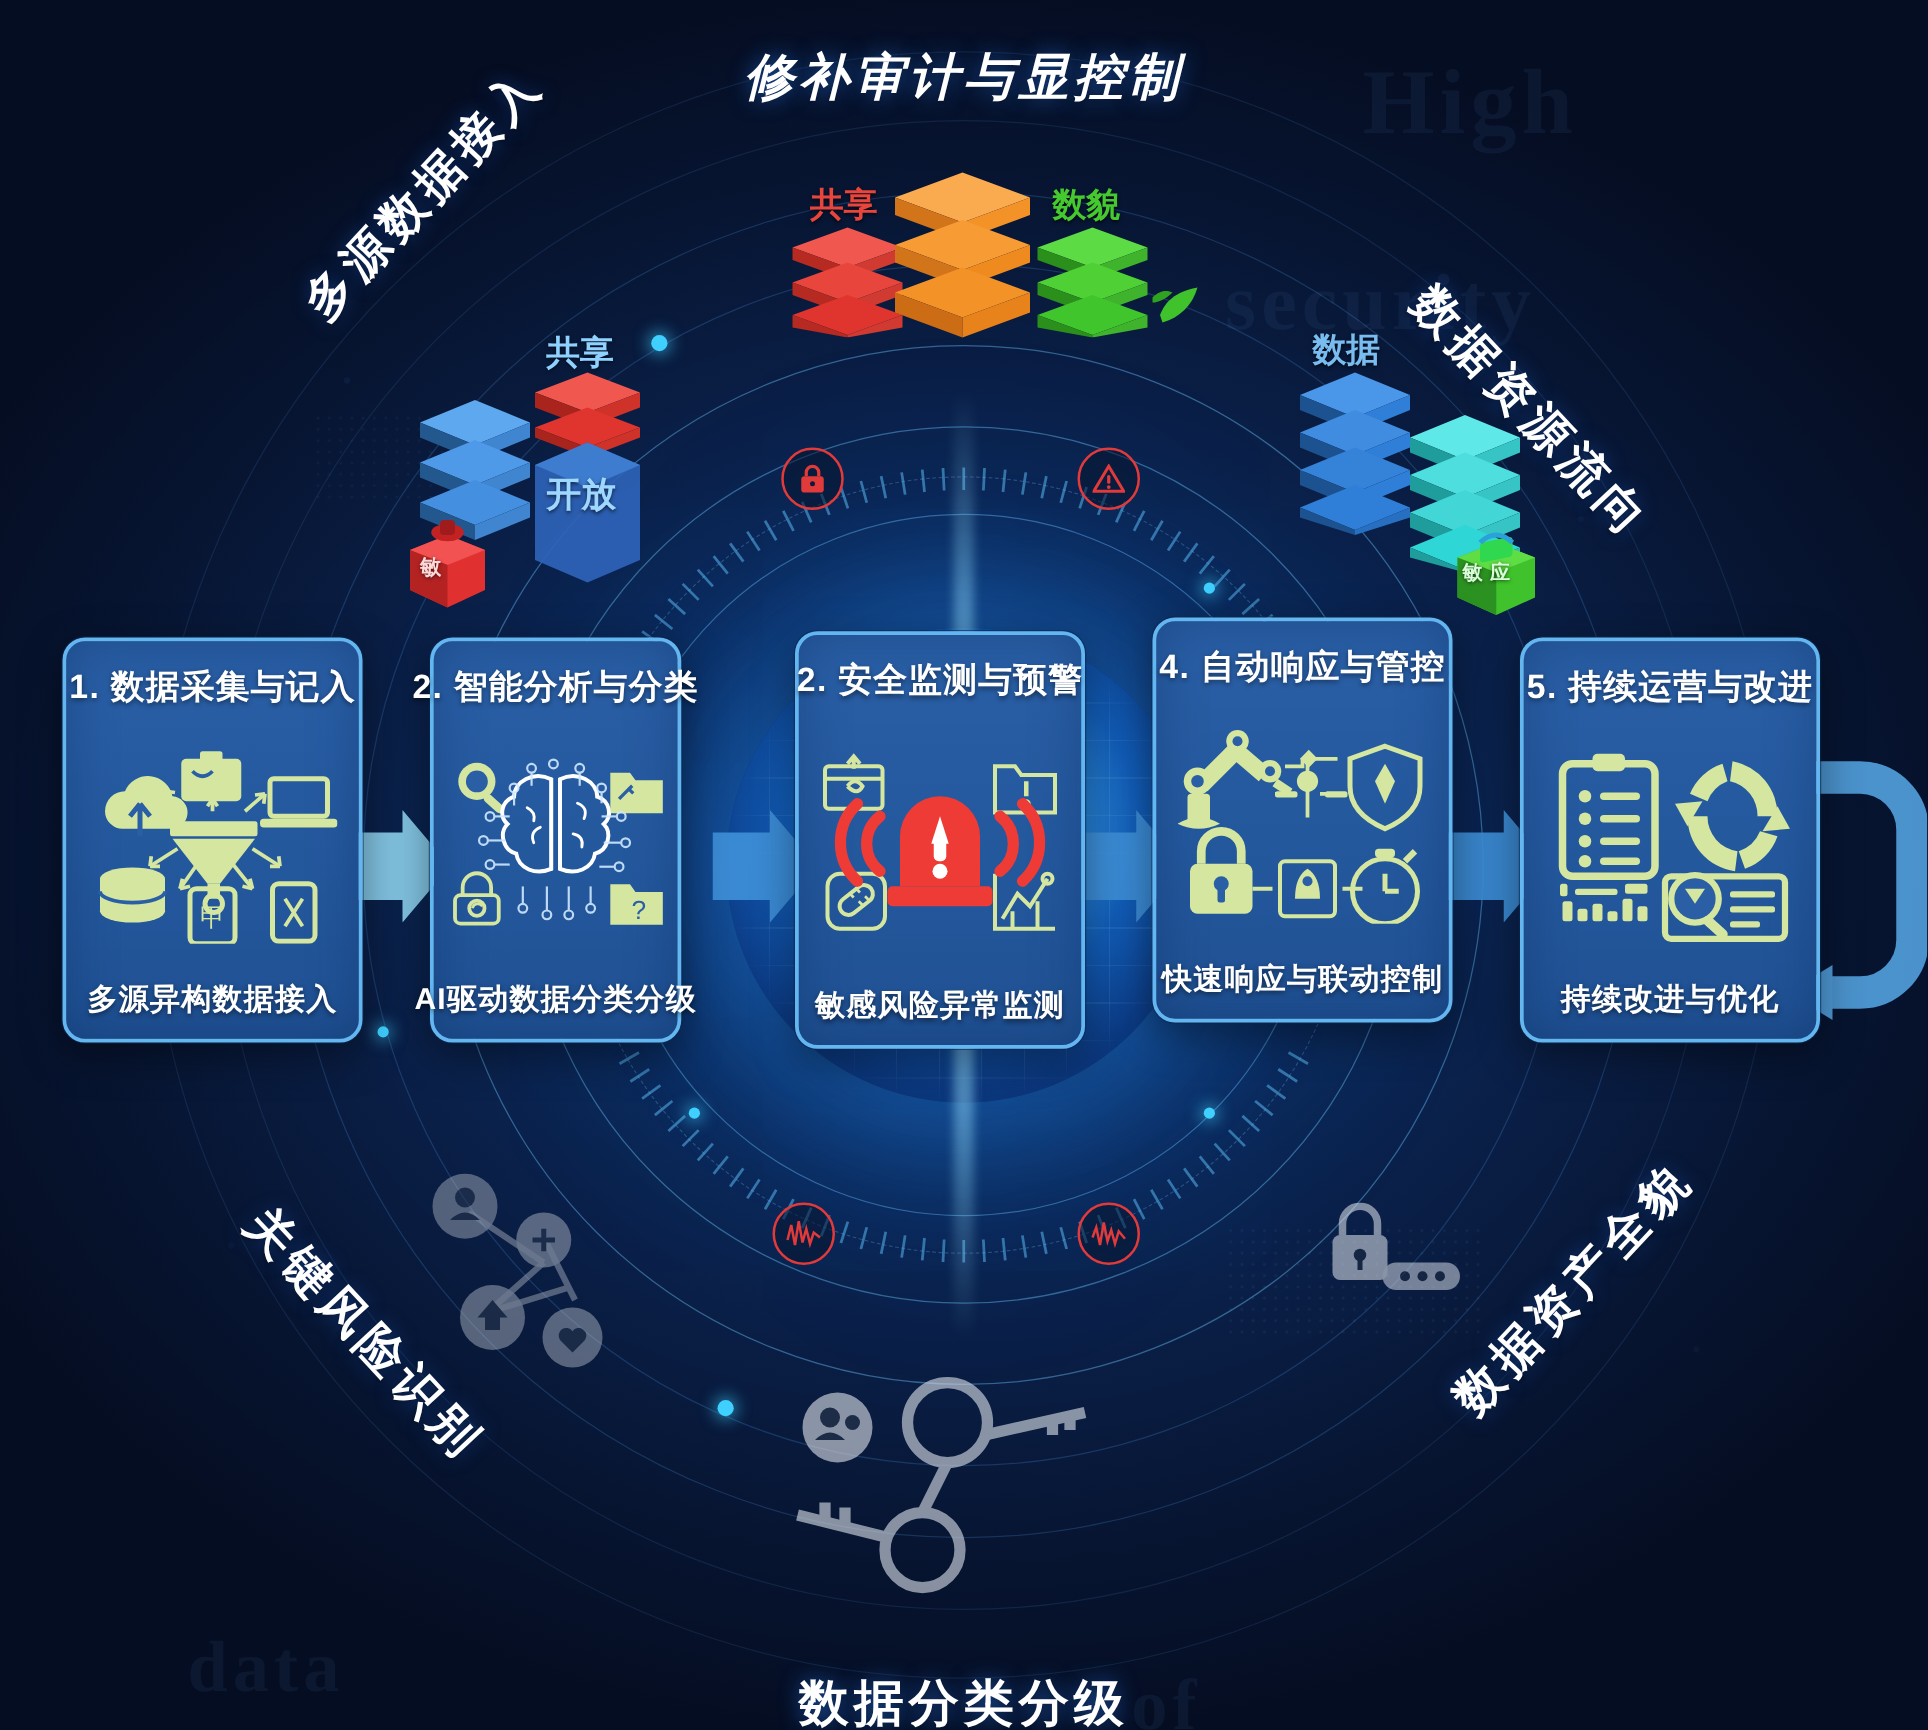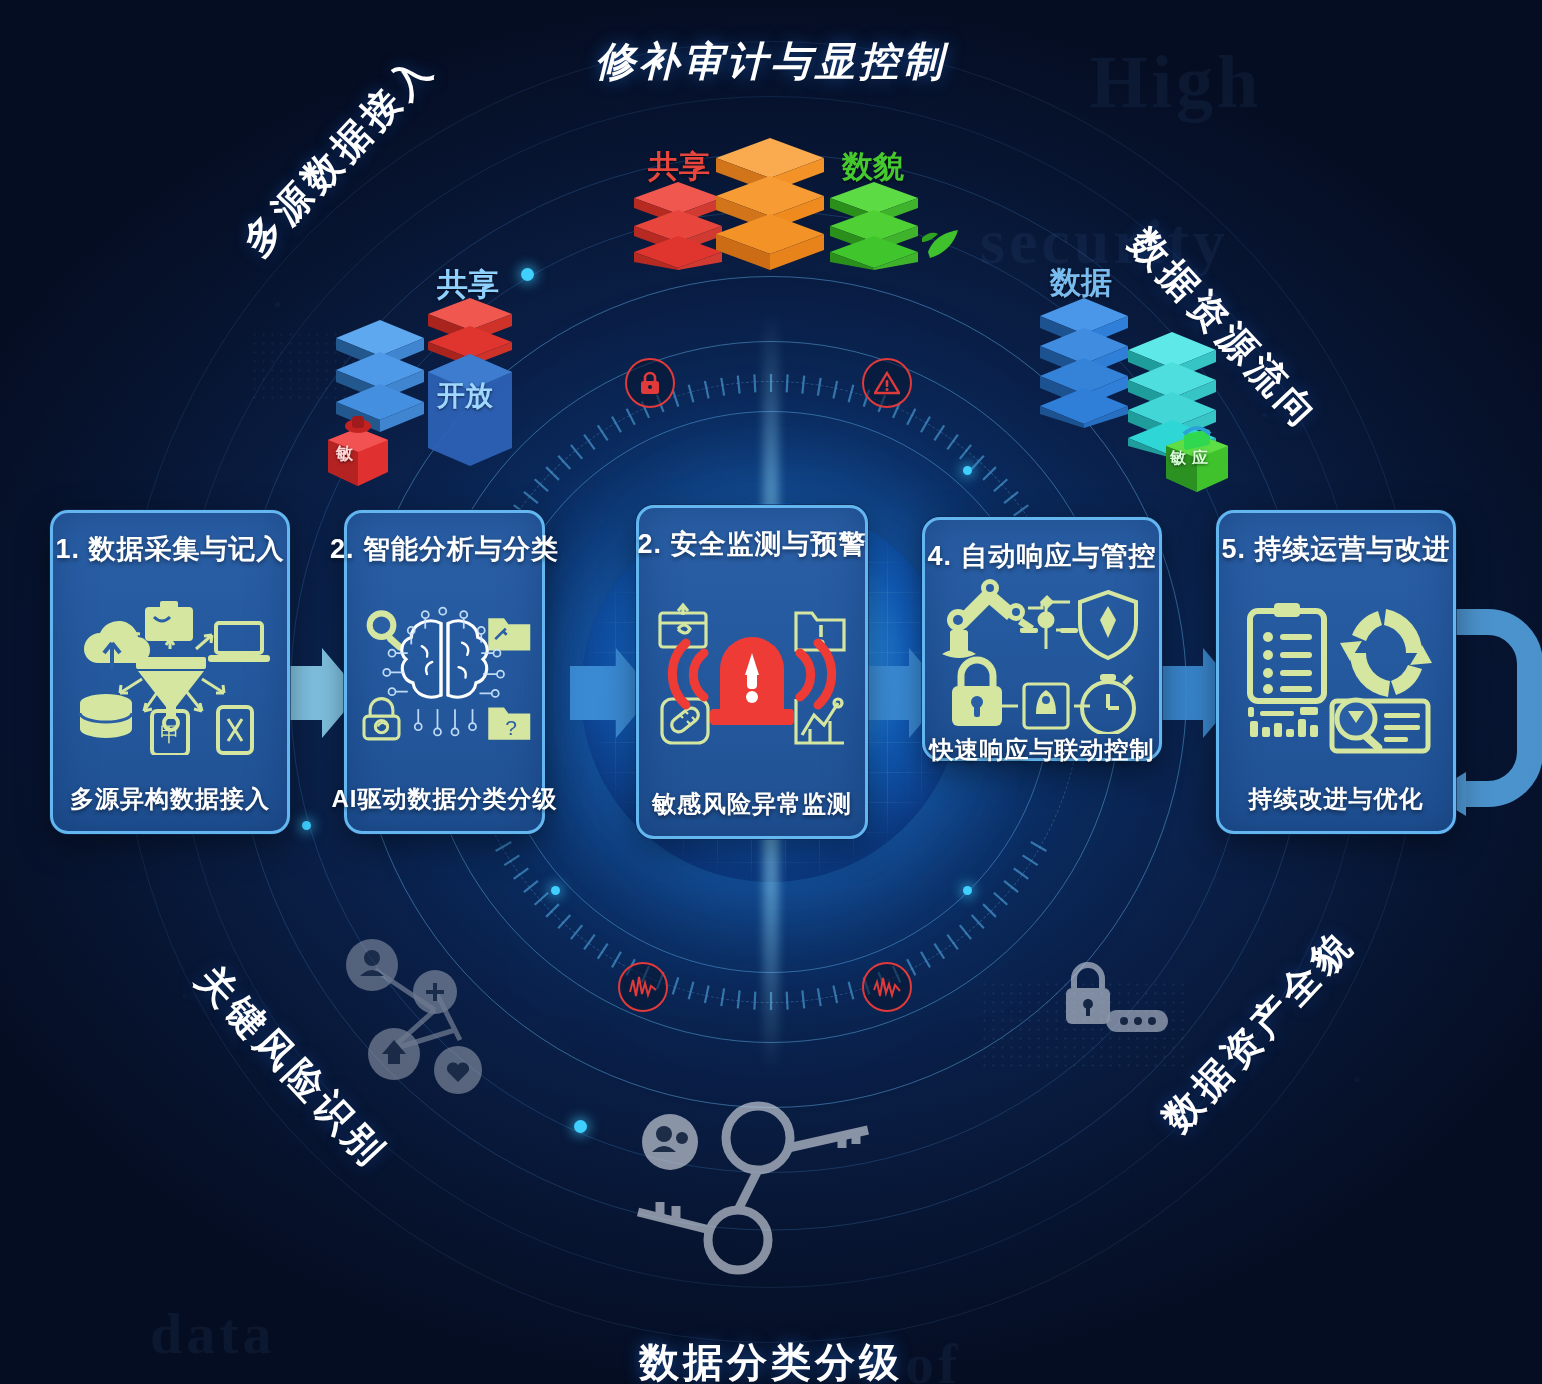--- a/index.html
+++ b/index.html
@@ -93,21 +93,21 @@
     position:absolute;left:0;right:0;text-align:center;color:#fff;
     font-size:40px;font-weight:700;letter-spacing:4px;
     text-shadow:0 0 16px rgba(30,90,180,.85),0 2px 6px rgba(0,0,0,.55);
   }
   .title-top{top:34px;font-style:italic;}
   .title-bottom{top:1288px;margin-top:47px;}
 
   
   .stack{position:absolute;}
   .stack-label{
-    position:absolute;font-size:31px;font-weight:700;white-space:nowrap;
+    position:absolute;font-size:27px;font-weight:700;white-space:nowrap;
     text-shadow:0 1px 3px rgba(0,0,0,.6);
   }
 
   
   .card{
     position:absolute;
     border-radius:18px;
     background:linear-gradient(180deg,#2a5fa6 0%,#24589d 55%,#1f5092 100%);
     border:3px solid #63b6f0;
     box-shadow:0 0 0 1px rgba(12,40,80,.6), 0 10px 34px rgba(0,0,0,.42), inset 0 0 40px rgba(10,40,90,.35);
@@ -685,21 +685,21 @@
             <path d="M32 48 a42 42 0 0 0 0 62"></path>
             <path d="M146 58 a28 28 0 0 1 0 44"></path>
             <path d="M164 48 a42 42 0 0 1 0 62"></path>
           </g>
         </g>
       </svg>
     </div>
     <div class="card-sub">敏感风险异常监测</div>
   </div>
 
-  <div class="card" style="left:922px;top:517px;width:240px;height:244px;">
+  <div class="card" style="left:922px;top:494px;width:240px;height:324px;">
     <div class="card-title">4. 自动响应与管控</div>
     <div class="card-art">
       <svg width="200" height="160" viewBox="0 0 200 160">
 
         <g fill="#d4e6a0">
           <path d="M14 44 l30 -30 l10 10 l-30 30 z"></path>
           <circle cx="16" cy="46" r="11" fill="#d4e6a0"></circle>
             <circle cx="16" cy="46" r="5" fill="#2a5fa6"></circle>
           <path d="M46 12 l28 24 l-9 10 l-28 -24 z"></path>
           <circle cx="48" cy="14" r="9" fill="#d4e6a0"></circle>

